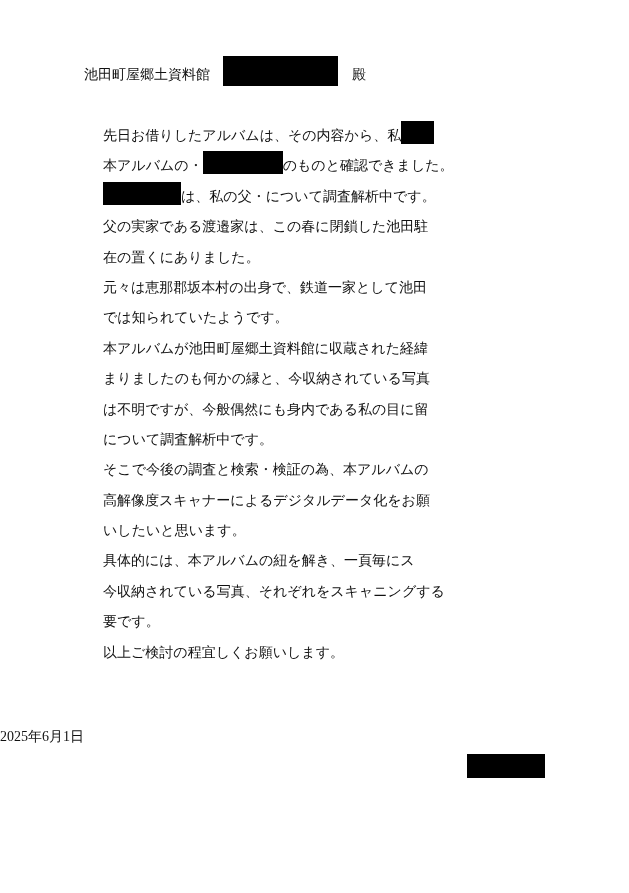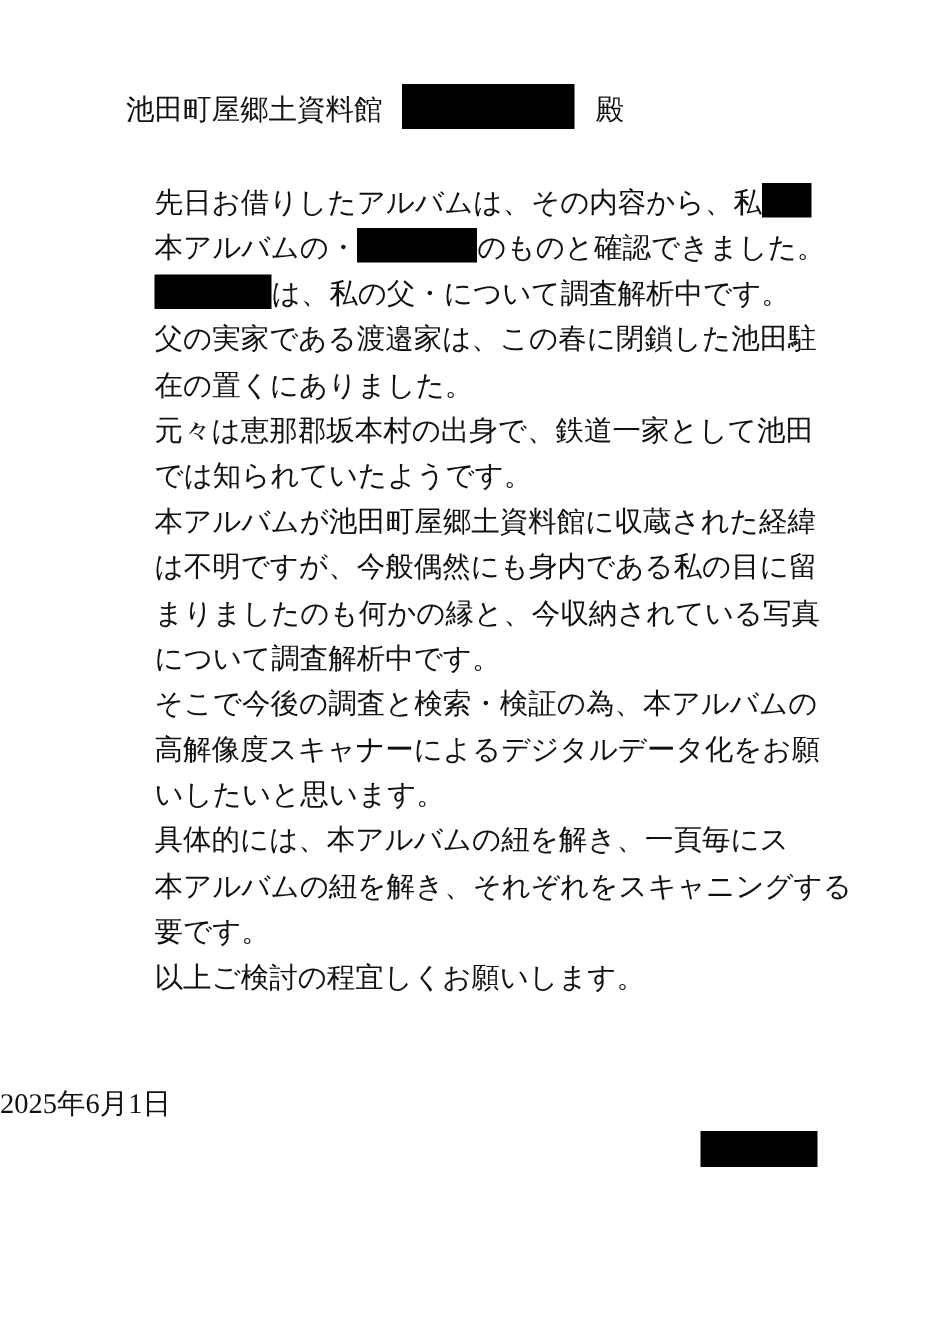--- a/index.html
+++ b/index.html
@@ -7,21 +7,21 @@
     padding: 0;
     background: #ffffff;
   }
   .page {
     position: relative;
     width: 629px;
     height: 893px;
     background: #ffffff;
     color: #111111;
     font-family: "Liberation Serif", "DejaVu Serif", serif;
-    font-size: 19px;
+    font-size: 14px;
     overflow: hidden;
   }
   .recipient-line {
     position: absolute;
     left: 84px;
     top: 56px;
     height: 36px;
     line-height: 36px;
     white-space: nowrap;
   }
@@ -75,28 +75,28 @@
   <div class="recipient-line"><span>池田町屋郷土資料館</span><span class="redact" style="width: 115px;"></span><span>殿</span></div>
   <div class="letter-body">
       <div class="line"><span>先日お借りしたアルバムは、その内容から、私</span><span class="redact" style="width: 33px;"></span></div>
       <div class="line"><span>本アルバムの・</span><span class="redact" style="width: 80px;"></span><span>のものと確認できました。</span></div>
       <div class="line"><span class="redact" style="width: 78px;"></span><span>は、私の父・について調査解析中です。</span></div>
       <div class="line"><span>父の実家である渡邉家は、この春に閉鎖した池田駐</span></div>
       <div class="line"><span>在の置くにありました。</span></div>
       <div class="line"><span>元々は恵那郡坂本村の出身で、鉄道一家として池田</span></div>
       <div class="line"><span>では知られていたようです。</span></div>
       <div class="line"><span>本アルバムが池田町屋郷土資料館に収蔵された経緯</span></div>
+      <div class="line"><span>まりましたのも何かの縁と、今収納されている写真</span></div>
       <div class="line"><span>は不明ですが、今般偶然にも身内である私の目に留</span></div>
-      <div class="line"><span>まりましたのも何かの縁と、今収納されている写真</span></div>
       <div class="line"><span>について調査解析中です。</span></div>
       <div class="line"><span>そこで今後の調査と検索・検証の為、本アルバムの</span></div>
       <div class="line"><span>高解像度スキャナーによるデジタルデータ化をお願</span></div>
       <div class="line"><span>いしたいと思います。</span></div>
       <div class="line"><span>具体的には、本アルバムの紐を解き、一頁毎にス</span></div>
-      <div class="line"><span>本アルバムの紐を解き、それぞれをスキャニングする</span></div>
+      <div class="line"><span>今収納されている写真、それぞれをスキャニングする</span></div>
       <div class="line"><span>要です。</span></div>
       <div class="line"><span>以上ご検討の程宜しくお願いします。</span></div>
     </div>
   <div class="date-line">2025年6月1日</div>
   <div class="signature-line">
       <span class="redact" style="width: 78px;"></span>
     </div>
 </div>
 
 </body></html>

